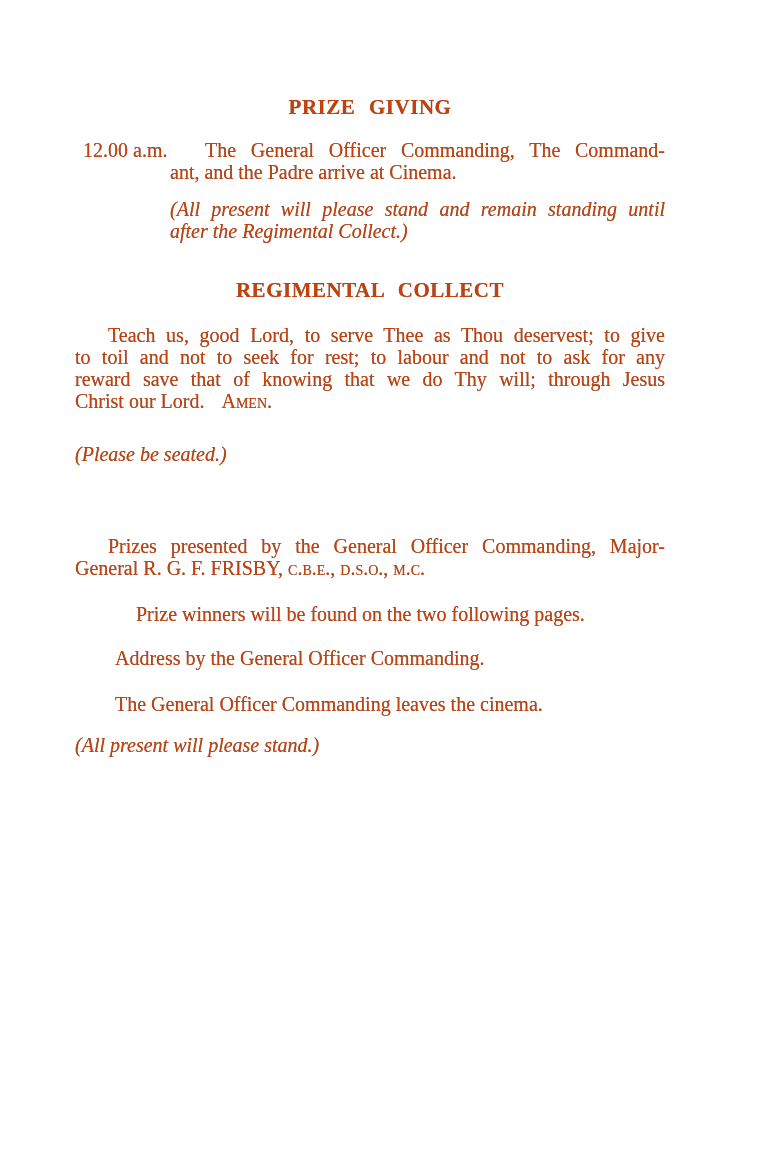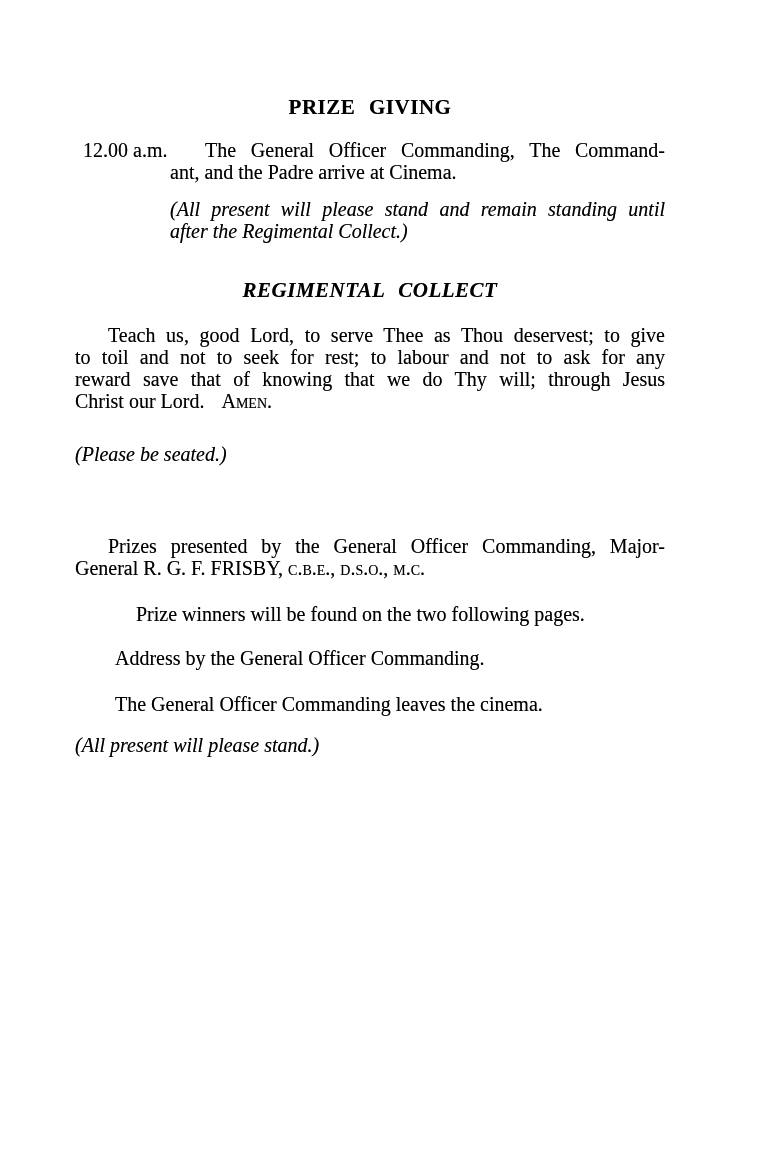--- a/index.html
+++ b/index.html
@@ -1,19 +1,19 @@
 <!DOCTYPE html>
 <html><head>
 <meta charset="utf-8">
 <style>
   html,body { margin:0; padding:0; background:#ffffff; }
   .page {
     position:relative; width:780px; height:1170px; background:#ffffff;
     font-family:"Liberation Serif","DejaVu Serif",serif;
-    color:#000000; font-size:20px; line-height:22px;
+    color:#c2410c; font-size:20px; line-height:22px;
     text-shadow:0 0 0.5px rgba(30,30,30,.55);
     overflow:hidden;
   }
   .abs { position:absolute; }
   .heading {
     font-weight:700; font-size:21px; line-height:24px;
     letter-spacing:0.5px; word-spacing:8px; text-align:center;
   }
   .jl { text-align:justify; text-align-last:justify; }
   .ital { font-style:italic; }
@@ -29,21 +29,21 @@
 
   <div class="abs heading" style="left:75px; top:95px; width:590px;">PRIZE GIVING</div>
 
   <div class="abs" style="left:83px; top:139px; width:110px;">12.00 a.m.</div>
   <div class="abs jl" style="left:205px; top:139px; width:460px;">The General Officer Commanding, The Command-</div>
   <div class="abs" style="left:170px; top:161px; width:495px;">ant, and the Padre arrive at Cinema.</div>
 
   <div class="abs ital jl" style="left:170px; top:198px; width:495px;">(All present will please stand and remain standing until</div>
   <div class="abs ital" style="left:170px; top:220px; width:495px;">after the Regimental Collect.)</div>
 
-  <div class="abs heading" style="left:75px; top:278px; width:590px;font-style:italic;">REGIMENTAL COLLECT</div>
+  <div class="abs heading" style="left:75px; top:278px; width:590px;">REGIMENTAL COLLECT</div>
 
   <div class="abs" style="left:75px; top:324px; width:590px;">
     <div class="jl indent">Teach us, good Lord, to serve Thee as Thou deservest; to give</div>
     <div class="jl">to toil and not to seek for rest; to labour and not to ask for any</div>
     <div class="jl">reward save that of knowing that we do Thy will; through Jesus</div>
     <div><span>Christ our Lord.</span><span class="sc amen-gap">Amen.</span></div>
   </div>
 
   <div class="abs ital center" style="left:75px; top:443px; width:590px;">(Please be seated.)</div>
 

